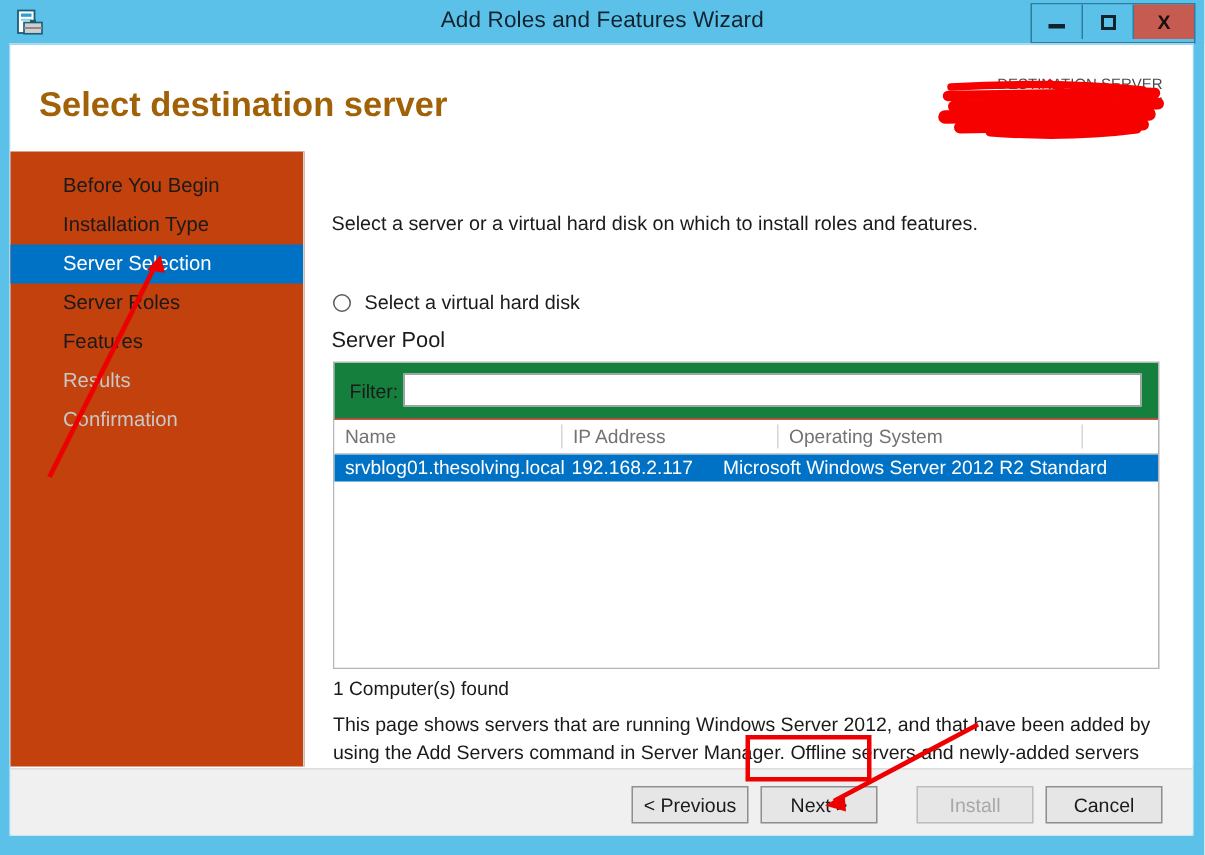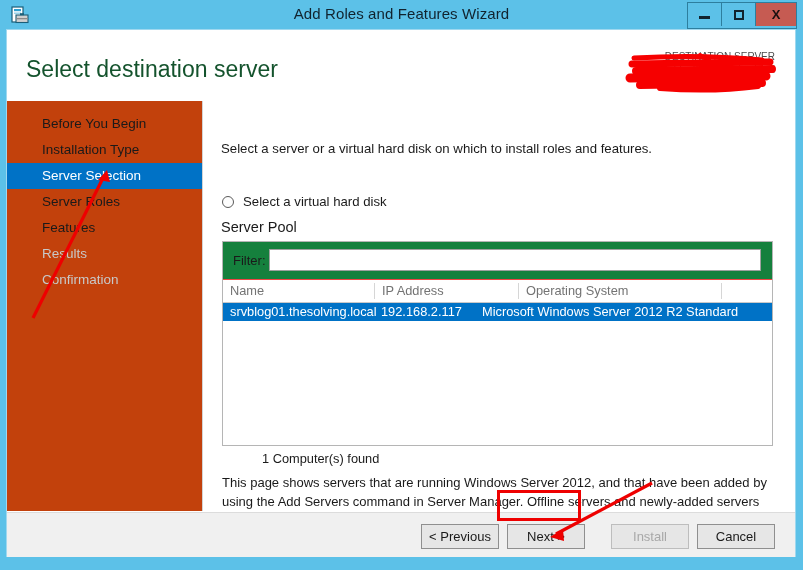--- a/index.html
+++ b/index.html
@@ -107,22 +107,22 @@
     position: absolute;
     left: 0; top: 0;
     width: 788px;
     height: 71px;
     background: #ffffff;
   }
   .page-title {
     position: absolute;
     left: 19px; top: 26px;
     font-size: 23px;
-    color: #14532d;
-    font-weight: normal;
+    color: #a16207;
+    font-weight: bold;
     white-space: nowrap;
   }
   .dest-server {
     position: absolute;
     right: 20px; top: 20px;
     width: 160px;
     height: 40px;
     font-size: 10px;
     color: #4a4a4a;
     text-align: right;
@@ -288,21 +288,20 @@
   }
   .gc.c0 { left: 0px;   width: 151px; }
   .gc.c1 { left: 151px; width: 101px; }
   .gc.c2 { left: 252px; width: 297px; }
 
   .found-text {
     position: absolute;
     left: 18px; top: 350px;
     font-size: 12.8px;
     color: #1a1a1a;
-    margin-left: 40px;
   }
   .note {
     position: absolute;
     left: 18px; top: 372px;
     width: 555px;
     font-size: 13px;
     color: #1a1a1a;
     line-height: 19px;
   }
 

